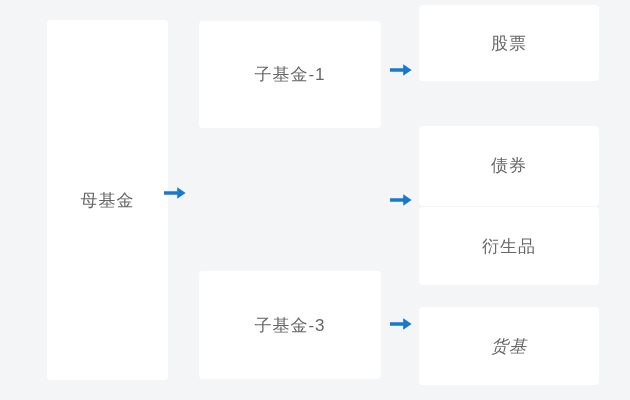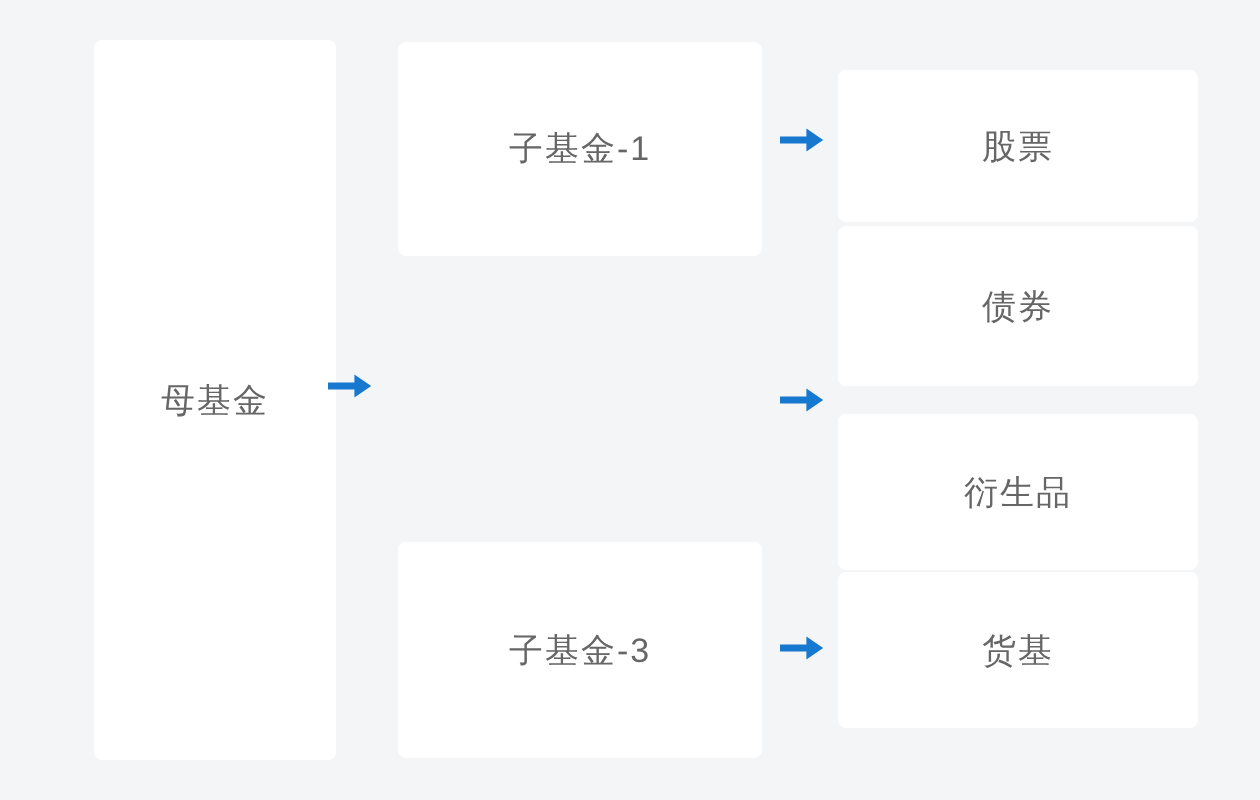--- a/index.html
+++ b/index.html
@@ -50,24 +50,24 @@
     width: 182px;
   }
   #node-sub-fund-1 { top: 21px;  height: 107px; text-align: center; }
   #node-sub-fund-2 { top: 145px; height: 109px; }
   #node-sub-fund-3 { top: 271px; height: 108px; }
   
   .asset-box {
     left: 419px;
     width: 180px;
   }
-  #node-asset-1 { top: 35px;  height: 76px; }
-  #node-asset-2 { top: 113px; height: 80px; }
+  #node-asset-1 { top: 5px;  height: 76px; }
+  #node-asset-2 { top: 126px; height: 80px; font-family: Liberation Mono, monospace; }
   #node-asset-3 { top: 207px; height: 78px; }
-  #node-asset-4 { top: 286px; height: 78px; }
+  #node-asset-4 { top: 307px; height: 78px; font-style: italic; }
 
   
   .arrow {
     position: absolute;
     width: 22px;
     height: 16px;
     display: block;
   }
   #arrow-parent-to-sub      { left: 164px; top: 185px; }
   #arrow-sub1-to-asset      { left: 390px; top: 62px; }

